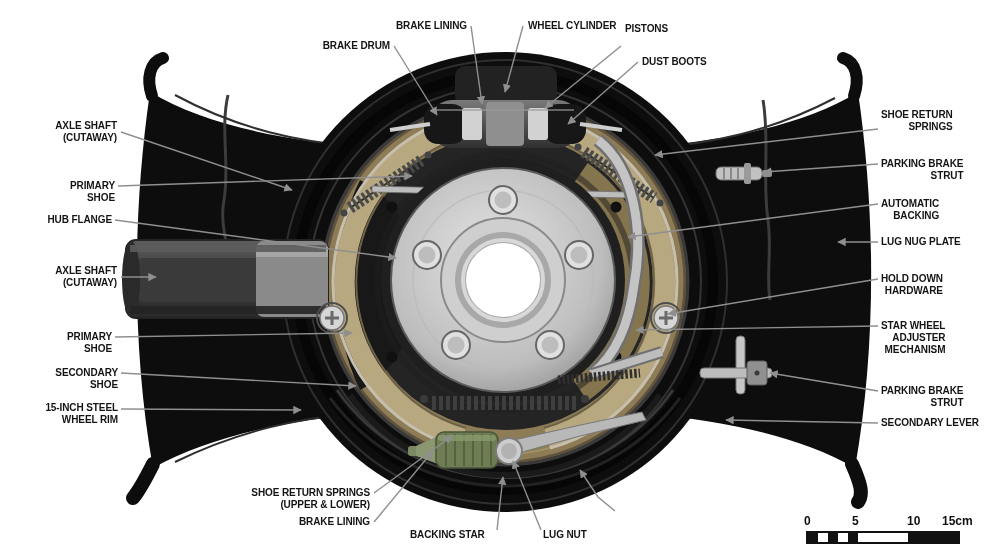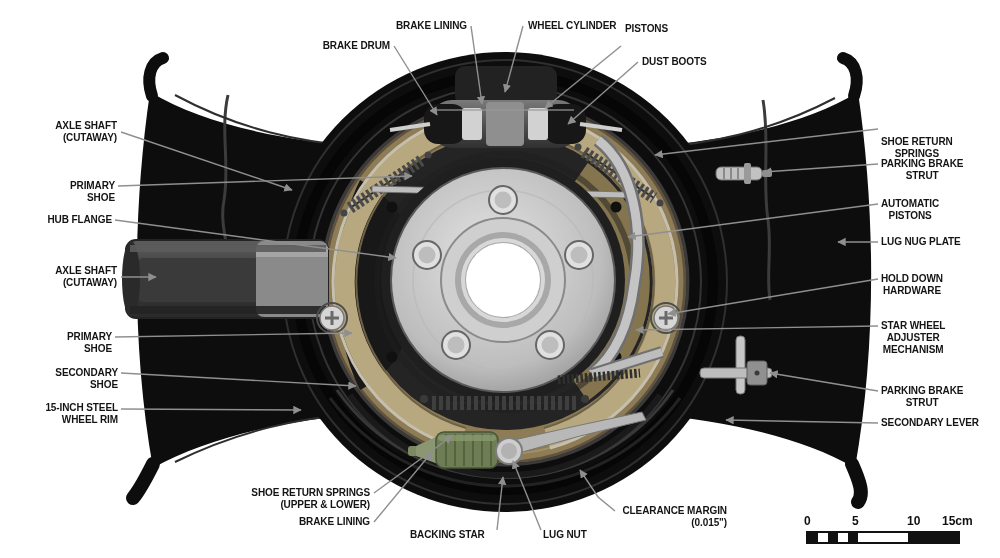--- a/index.html
+++ b/index.html
@@ -2,21 +2,21 @@
 <html><head>
 <meta charset="utf-8">
 <style>
   html,body{margin:0;padding:0;background:#fff;}
   #stage{position:relative;width:1000px;height:558px;background:#ffffff;overflow:hidden;
          font-family:"Liberation Sans",sans-serif;}
   #art{position:absolute;left:0;top:0;}
   .lbl{position:absolute;font:700 10px/1.18 "Liberation Sans",sans-serif;color:#141414;
        letter-spacing:-0.1px;white-space:pre-line;}
   .ra{text-align:right;margin-left:41px;}
-  .la{text-align:center;}
+  .la{text-align:right;}
   
   #scalebar{position:absolute;left:806px;top:515px;width:160px;height:34px;}
   .tick{position:absolute;top:0;font:700 12px/1 "Liberation Sans",sans-serif;color:#111;}
   #sb-bar{position:absolute;left:0;top:16px;width:150px;height:9px;border:2px solid #111;
           display:flex;background:#fff;}
   .sb-seg{height:100%;}
 </style>
 </head>
 <body>
 
@@ -279,43 +279,41 @@
 (CUTAWAY)</div>
   <div class="lbl ra" style="right:885px;top:180px">PRIMARY SHOE</div>
   <div class="lbl ra" style="right:888px;top:214px">HUB FLANGE</div>
   <div class="lbl ra" style="right:883px;top:265px">AXLE SHAFT
 (CUTAWAY)</div>
   <div class="lbl ra" style="right:888px;top:331px">PRIMARY SHOE</div>
   <div class="lbl ra" style="right:882px;top:367px">SECONDARY SHOE</div>
   <div class="lbl ra" style="right:882px;top:402px">15-INCH STEEL
 WHEEL RIM</div>
 
-  <div class="lbl la" style="left:881px;top:136px">SHOE RETURN
+  <div class="lbl la" style="left:881px;top:109px">SHOE RETURN
 SPRINGS</div>
   <div class="lbl la" style="left:881px;top:158px">PARKING BRAKE
 STRUT</div>
   <div class="lbl la" style="left:881px;top:198px">AUTOMATIC
-PISTONS</div>
+BACKING</div>
   <div class="lbl la" style="left:881px;top:236px">LUG NUG PLATE</div>
   <div class="lbl la" style="left:881px;top:273px">HOLD DOWN
 HARDWARE</div>
   <div class="lbl la" style="left:881px;top:320px">STAR WHEEL
 ADJUSTER
 MECHANISM</div>
   <div class="lbl la" style="left:881px;top:385px">PARKING BRAKE
 STRUT</div>
   <div class="lbl la" style="left:881px;top:417px">SECONDARY LEVER</div>
 
   <div class="lbl ra" style="right:630px;top:487px">SHOE RETURN SPRINGS
 (UPPER &amp; LOWER)</div>
   <div class="lbl ra" style="right:630px;top:516px">BRAKE LINING</div>
   <div class="lbl la" style="left:410px;top:529px">BACKING STAR</div>
   <div class="lbl la" style="left:543px;top:529px">LUG NUT</div>
-  <div class="lbl ra" style="right:273px;top:505px">CLEARANCE MARGIN
-(0.015")</div>
 
   <div id="scalebar">
     <span class="tick" style="left:-2px">0</span>
     <span class="tick" style="left:46px">5</span>
     <span class="tick" style="left:101px">10</span>
     <span class="tick" style="left:136px">15cm</span>
     <div id="sb-bar">
       <div class="sb-seg" style="width:10px;background:#111"></div>
       <div class="sb-seg" style="width:10px;background:#fff"></div>
       <div class="sb-seg" style="width:10px;background:#111"></div>

